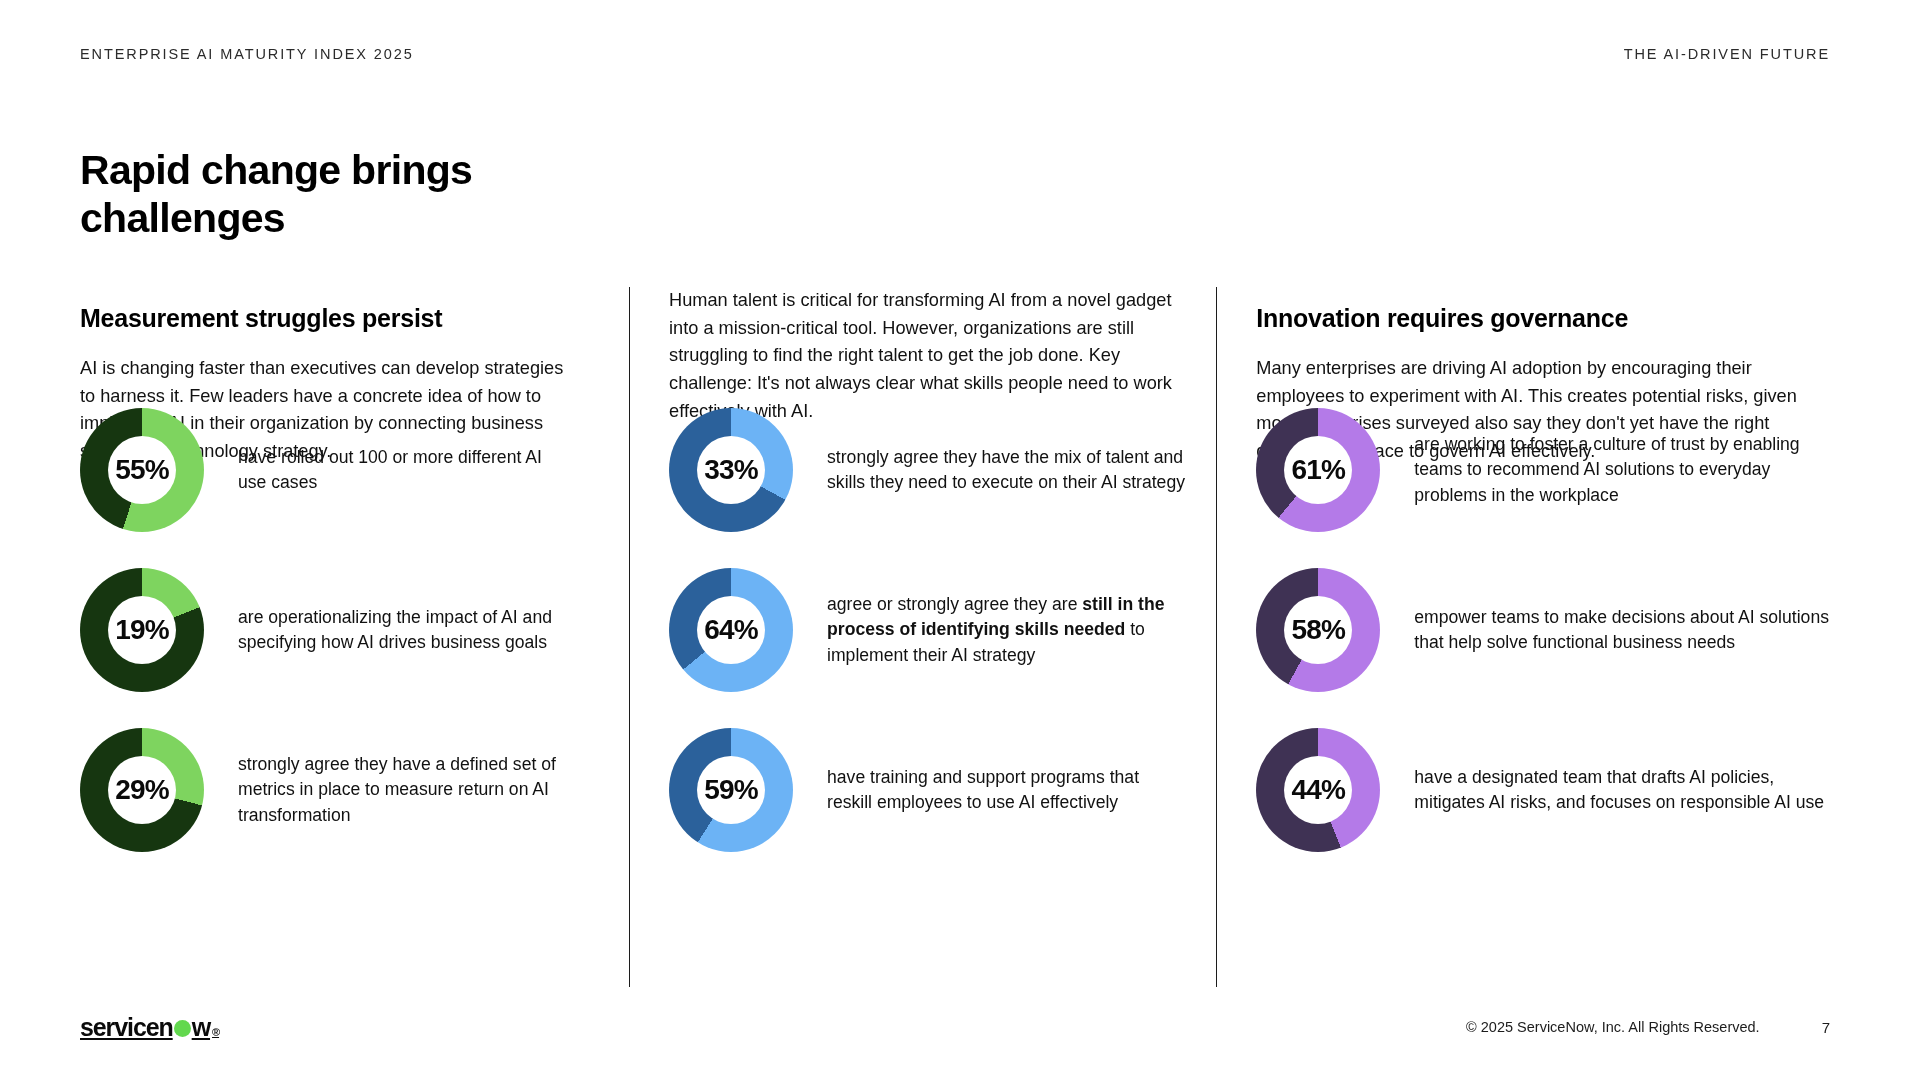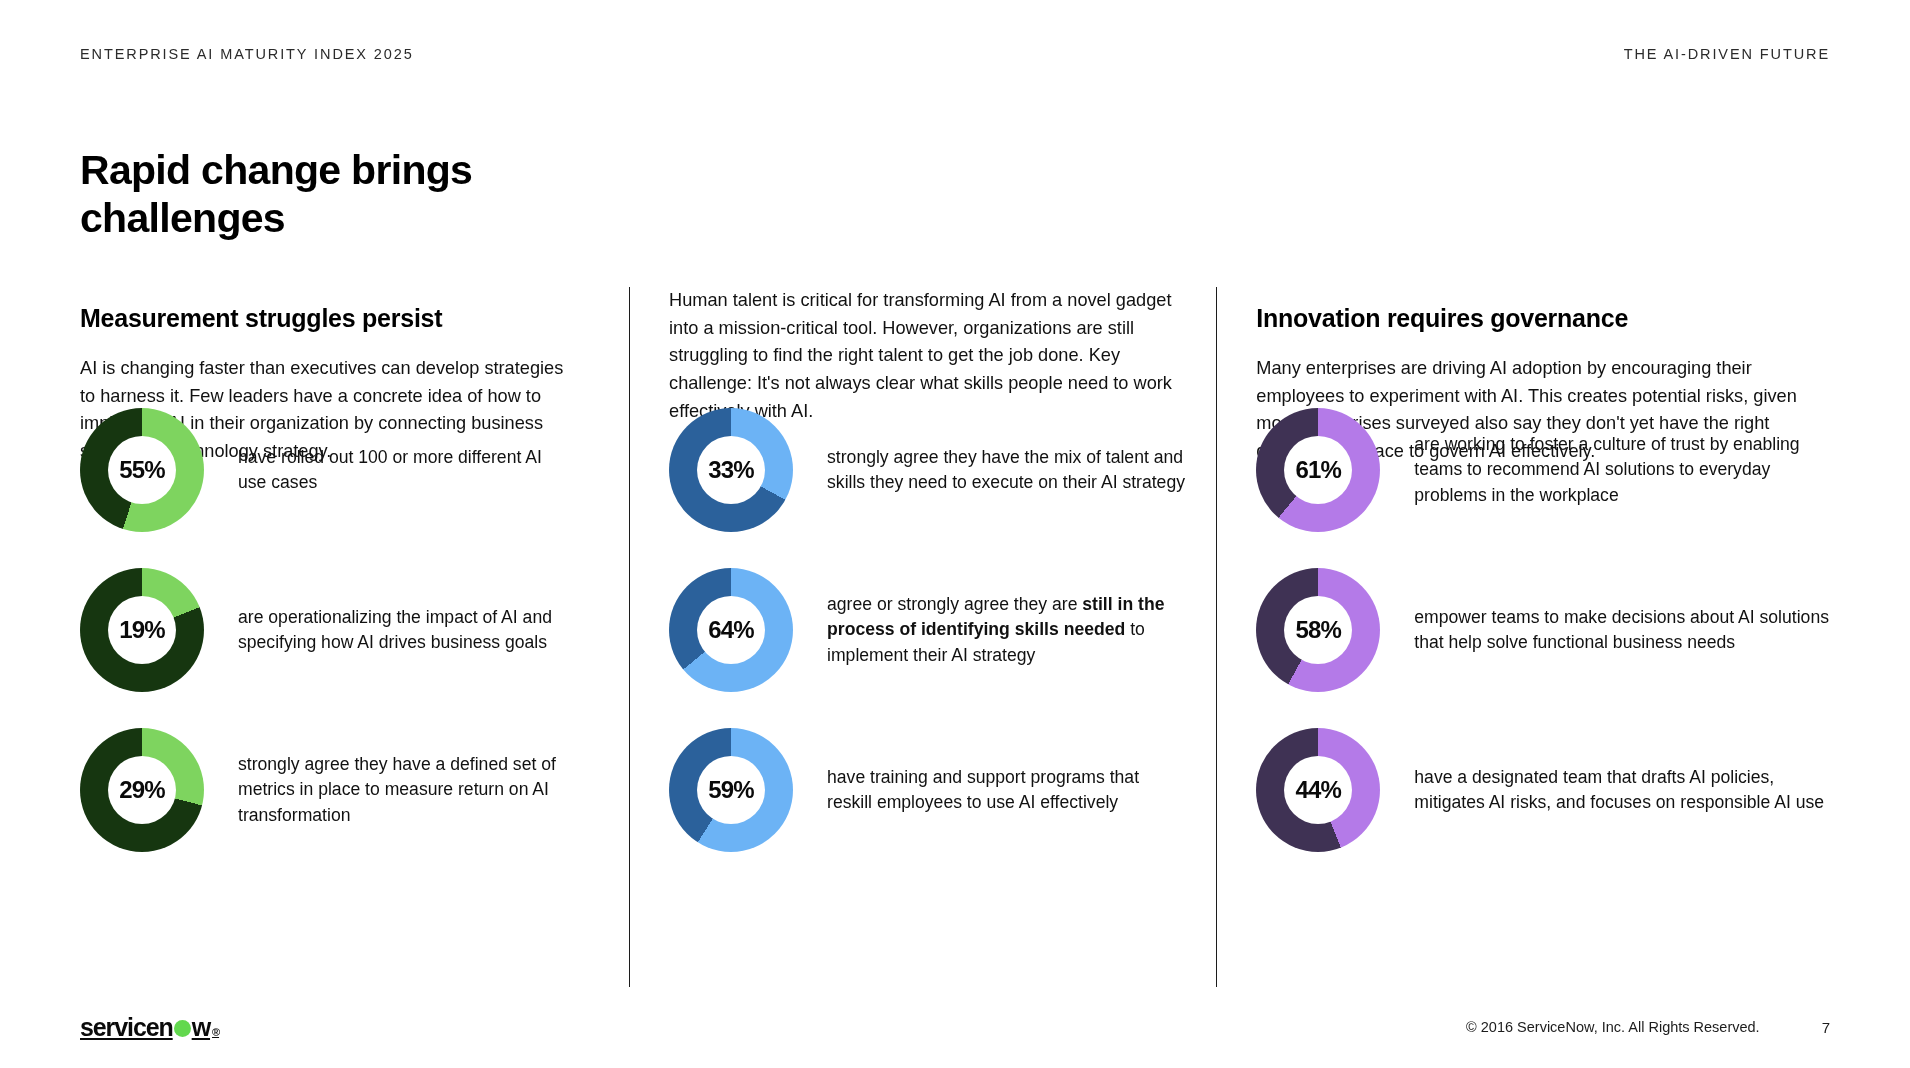--- a/index.html
+++ b/index.html
@@ -117,21 +117,21 @@
     transform: translate(-50%, -50%);
     width: 68px;
     height: 68px;
     border-radius: 50%;
     background: #ffffff;
     display: flex;
     align-items: center;
     justify-content: center;
   }
   .donut .pct {
-    font-size: 24px;
+    font-size: 28px;
     font-weight: 800;
     letter-spacing: -0.8px;
     color: #0a0a0a;
     line-height: 1;
   }
 
   .stat-text {
     margin-left: 34px;
     font-size: 17.6px;
     line-height: 1.44;
@@ -299,16 +299,16 @@
 </div>
 
 <div class="footer">
   <div class="logo">
     <span>servicen</span>
       <span class="o-mark"></span>
       <span>w</span>
       <span class="tm">®</span>
   </div>
   <div class="footer-right">
-    <span class="copyright">© 2016 ServiceNow, Inc. All Rights Reserved.</span>
+    <span class="copyright">© 2025 ServiceNow, Inc. All Rights Reserved.</span>
     <span class="page-num">7</span>
   </div>
 </div>
 
 </body></html>

